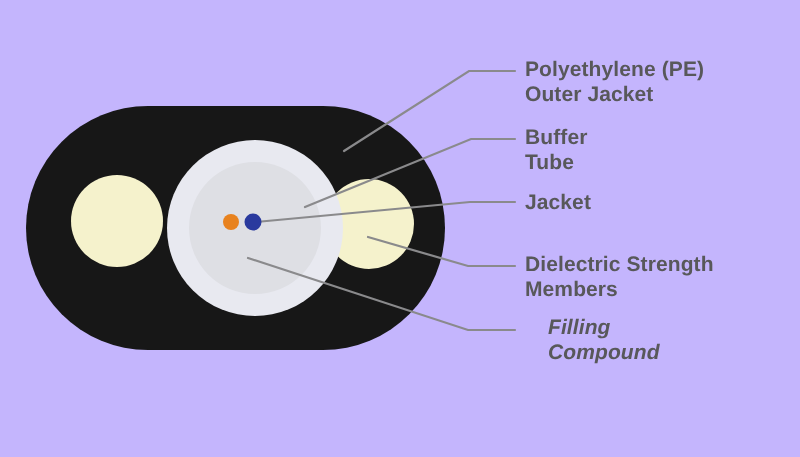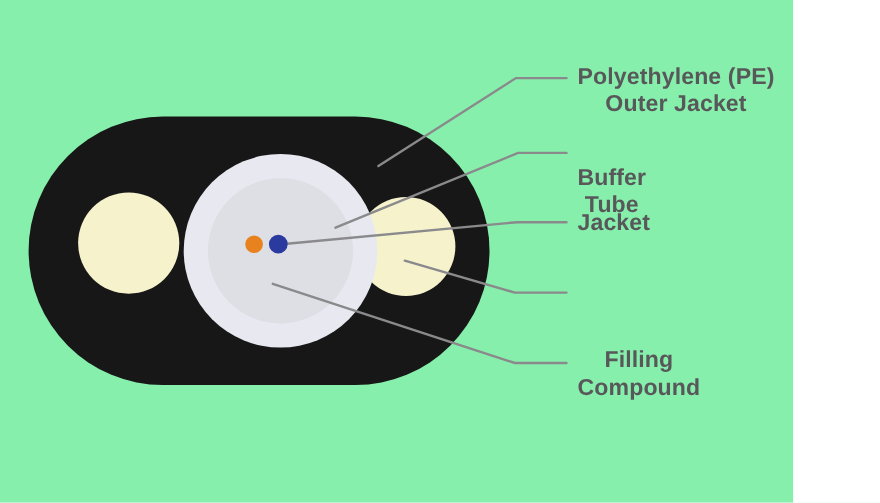--- a/index.html
+++ b/index.html
@@ -6,25 +6,24 @@
   html, body {
     margin: 0;
     padding: 0;
     background: #ffffff;
   }
   body {
     font-family: "Liberation Sans", sans-serif;
   }
   #diagram-root {
     position: relative;
-    width: 721px;
+    width: 800px;
     height: 457px;
-    background: #86efac;
+    background: #c4b5fd;
     overflow: hidden;
-    text-align: center;
   }
   #cable-svg {
     position: absolute;
     left: 0;
     top: 0;
     width: 800px;
     height: 457px;
     display: block;
   }
   .callout-label {
@@ -69,22 +68,24 @@
       <path d="M 515 330 L 468 330 L 248 258"></path>
     </g>
 
     <circle cx="231" cy="222" r="8" fill="#e8821e"></circle>
     <circle cx="253" cy="222" r="8.5" fill="#2a3a9e"></circle>
   </svg>
 
   <div class="callout-label" style="left:525px; top:57px;">Polyethylene (PE)
 Outer Jacket</div>
 
-  <div class="callout-label" style="left:525px; top:125px;margin-top:24px;">Buffer
+  <div class="callout-label" style="left:525px; top:125px;">Buffer
 Tube</div>
 
   <div class="callout-label" style="left:525px; top:190px;">Jacket</div>
 
+  <div class="callout-label" style="left:525px; top:252px;">Dielectric Strength
+Members</div>
 
-  <div class="callout-label" style="left:525px; top:315px;">Filling
+  <div class="callout-label" style="left:548px; top:315px;font-style:italic;">Filling
 Compound</div>
 
 </div>
 
 </body></html>

